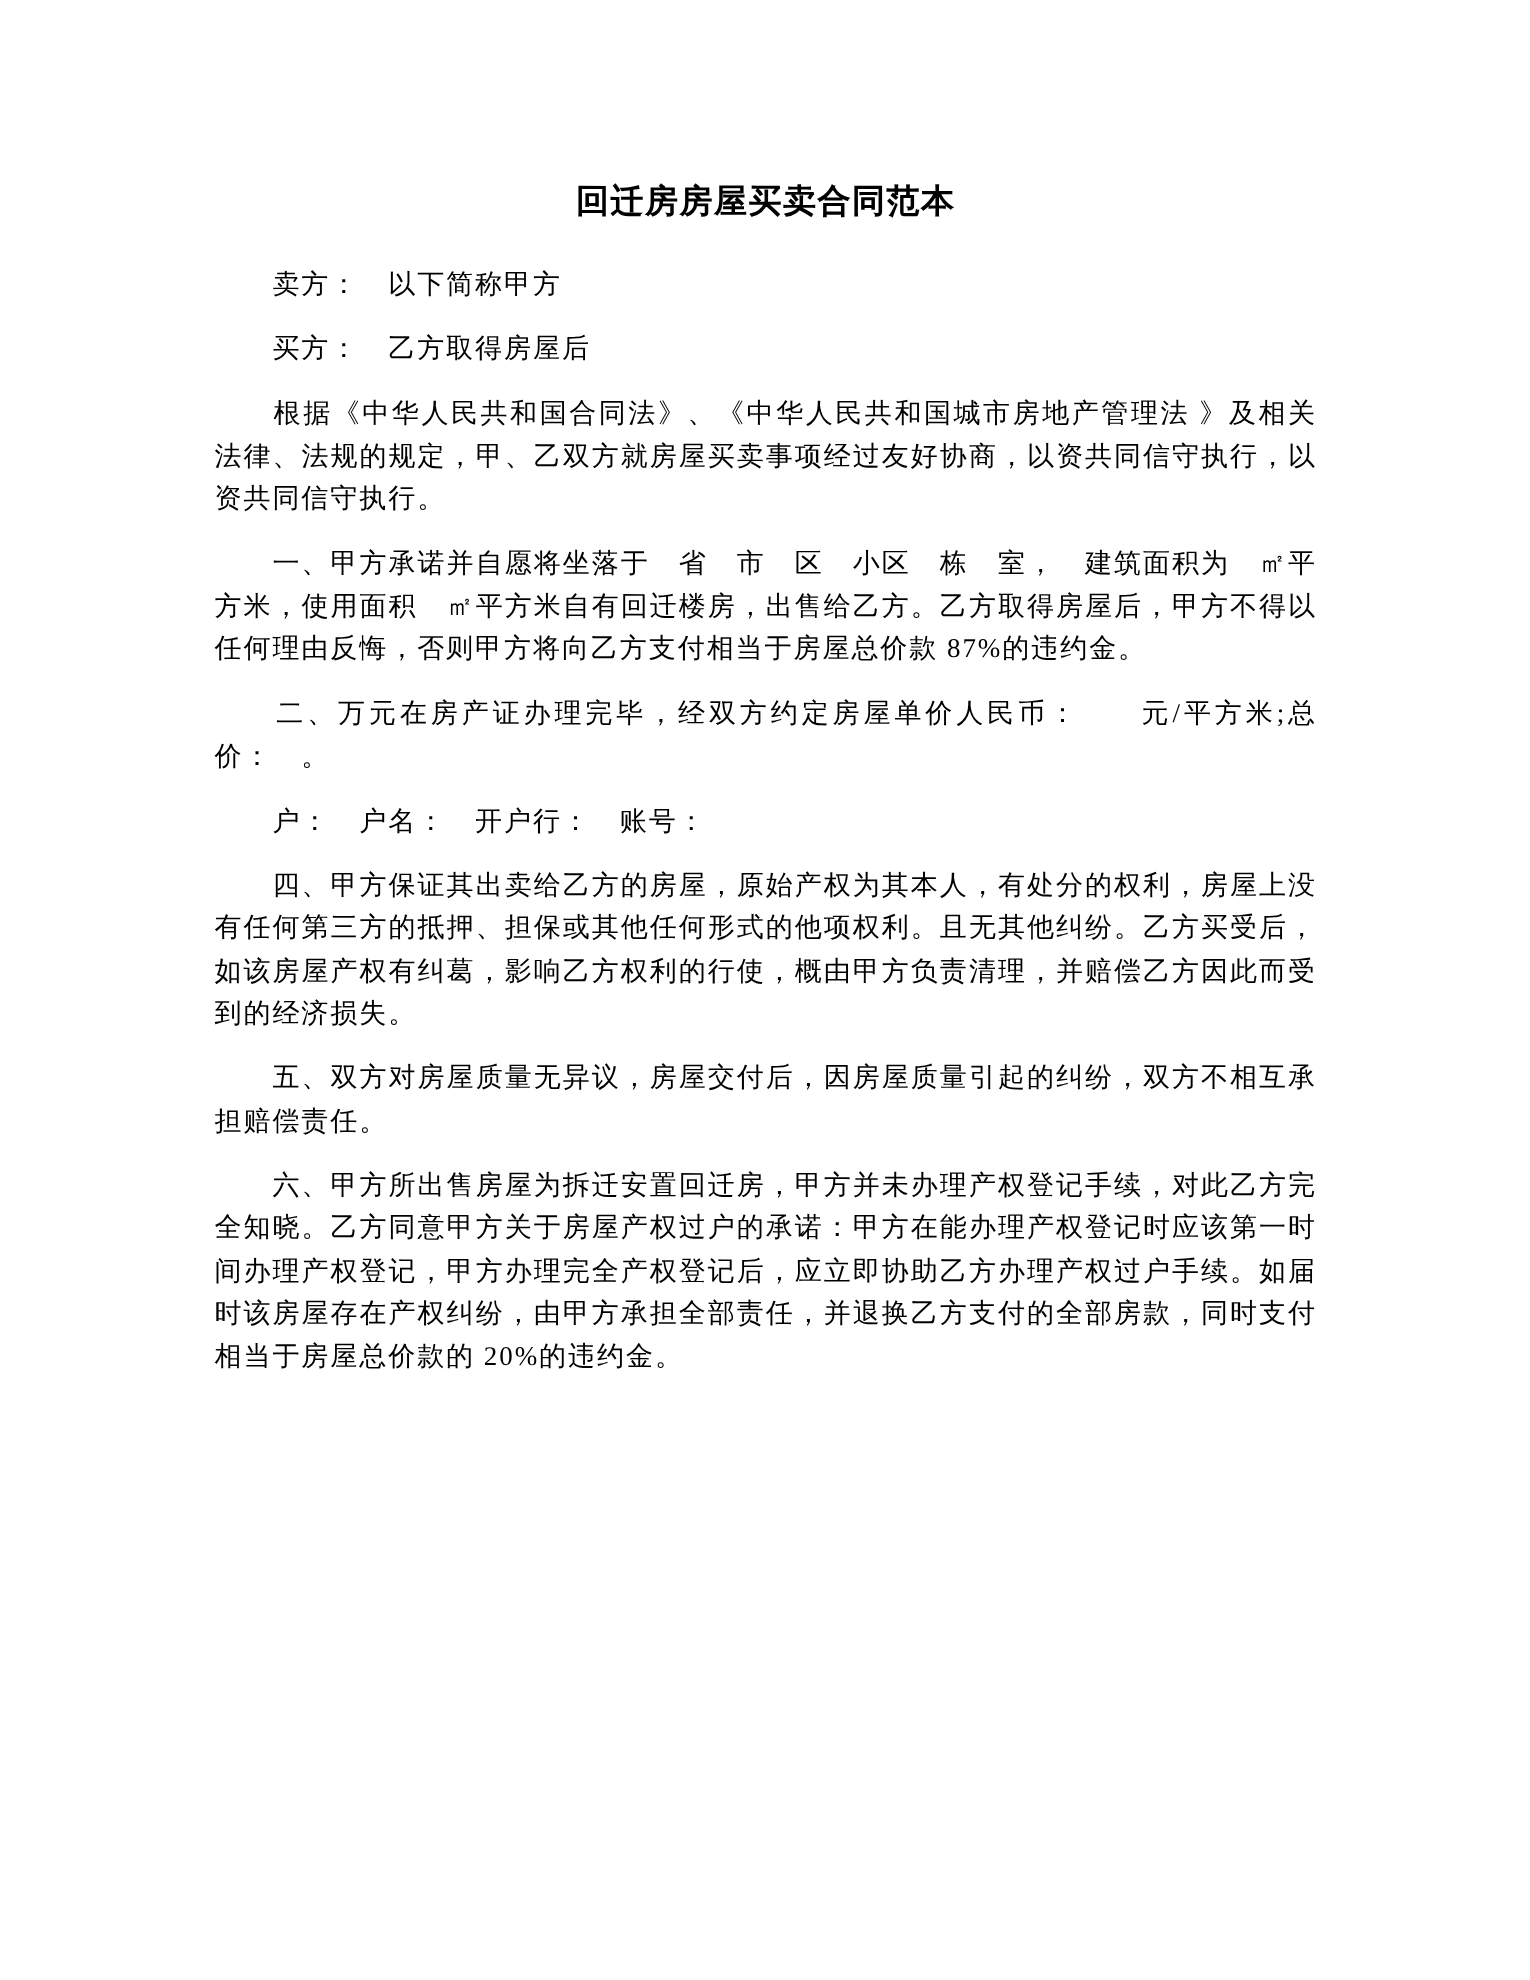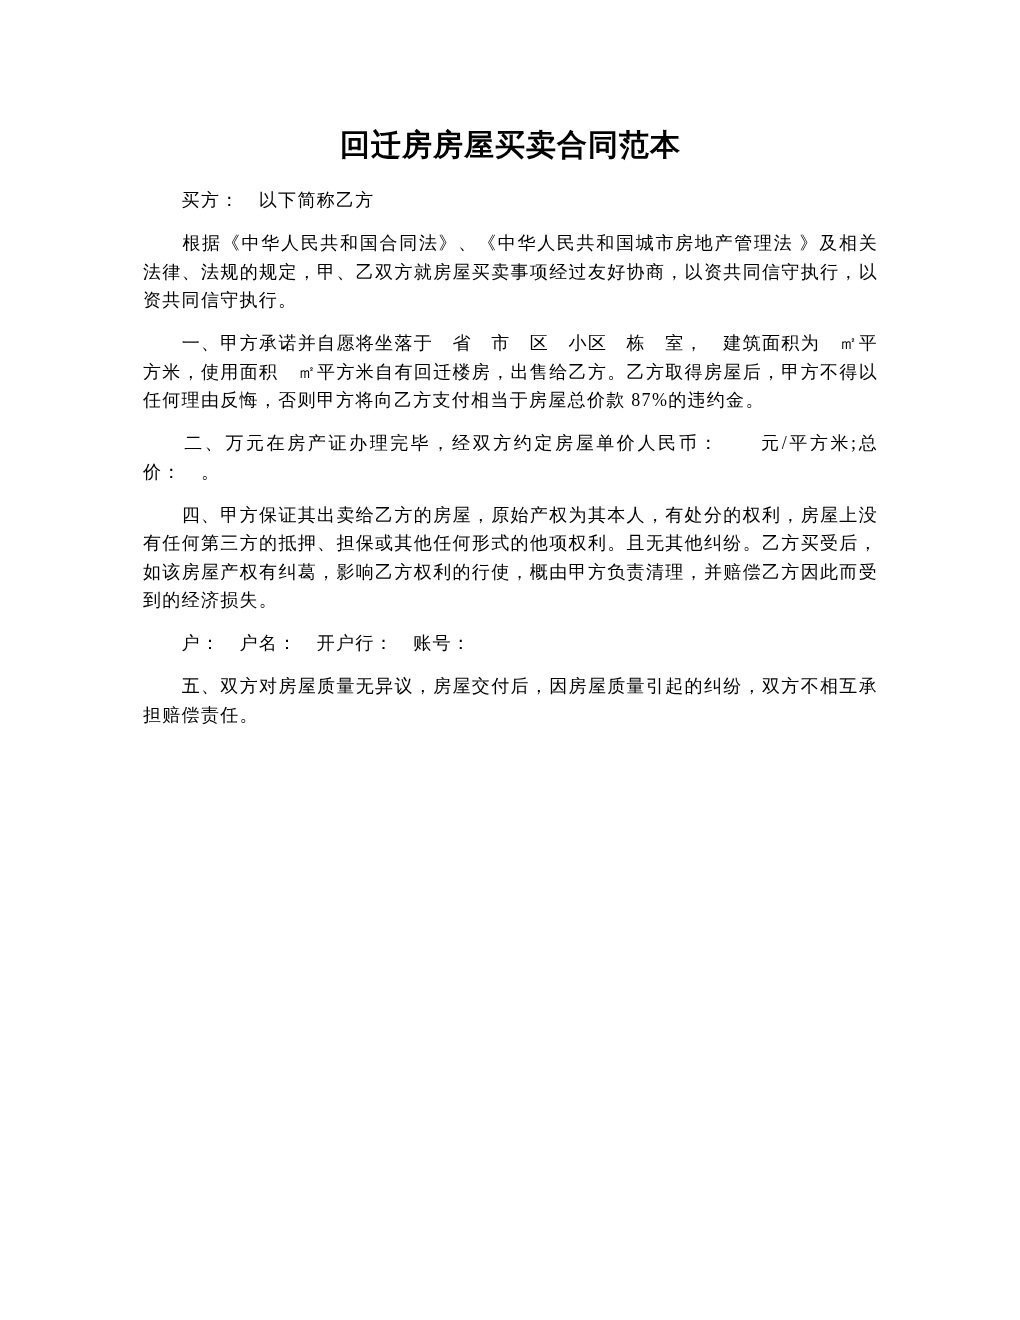--- a/index.html
+++ b/index.html
@@ -16,42 +16,44 @@
     padding: 116px 142px 40px 143px;
     background: #ffffff;
     color: #000000;
     font-family: "Liberation Serif", "DejaVu Serif", serif;
     font-size: 18px;
     line-height: 28.5px;
     letter-spacing: 1.3px;
     overflow: hidden;
   }
   .doc-title {
-    margin: 12px 0 24px 0;
-    font-size: 30px;
+    margin: 1px 0 24px 0;
+    font-size: 22px;
     line-height: 34px;
     font-weight: bold;
     text-align: center;
     letter-spacing: 1px;
     white-space: nowrap;
   }
   .para {
     margin: 0 0 14.5px 0;
     text-align: justify;
     
     white-space: pre-wrap;
     word-break: break-all;
   }
 </style>
 </head>
 <body>
 
 <div class="page">
   <h1 class="doc-title">回迁房房屋买卖合同范本</h1>
 
-  <p class="para">　　买方：　以下简称乙方</p>
+  <p class="para">　　卖方：　以下简称甲方</p>
+  <p class="para">　　买方：　乙方取得房屋后</p>
   <p class="para">　　根据《中华人民共和国合同法》、《中华人民共和国城市房地产管理法 》及相关法律、法规的规定，甲、乙双方就房屋买卖事项经过友好协商，以资共同信守执行，以资共同信守执行。</p>
   <p class="para">　　一、甲方承诺并自愿将坐落于　省　市　区　小区　栋　室，　建筑面积为　㎡平方米，使用面积　㎡平方米自有回迁楼房，出售给乙方。乙方取得房屋后，甲方不得以任何理由反悔，否则甲方将向乙方支付相当于房屋总价款 87%的违约金。</p>
   <p class="para">　　二、万元在房产证办理完毕，经双方约定房屋单价人民币：　　元/平方米;总价：　。</p>
+  <p class="para">　　户：　户名：　开户行：　账号：</p>
   <p class="para">　　四、甲方保证其出卖给乙方的房屋，原始产权为其本人，有处分的权利，房屋上没有任何第三方的抵押、担保或其他任何形式的他项权利。且无其他纠纷。乙方买受后，如该房屋产权有纠葛，影响乙方权利的行使，概由甲方负责清理，并赔偿乙方因此而受到的经济损失。</p>
-  <p class="para">　　户：　户名：　开户行：　账号：</p>
   <p class="para">　　五、双方对房屋质量无异议，房屋交付后，因房屋质量引起的纠纷，双方不相互承担赔偿责任。</p>
+  <p class="para">　　六、甲方所出售房屋为拆迁安置回迁房，甲方并未办理产权登记手续，对此乙方完全知晓。乙方同意甲方关于房屋产权过户的承诺：甲方在能办理产权登记时应该第一时间办理产权登记，甲方办理完全产权登记后，应立即协助乙方办理产权过户手续。如届时该房屋存在产权纠纷，由甲方承担全部责任，并退换乙方支付的全部房款，同时支付相当于房屋总价款的 20%的违约金。</p>
 </div>
 
 </body></html>

